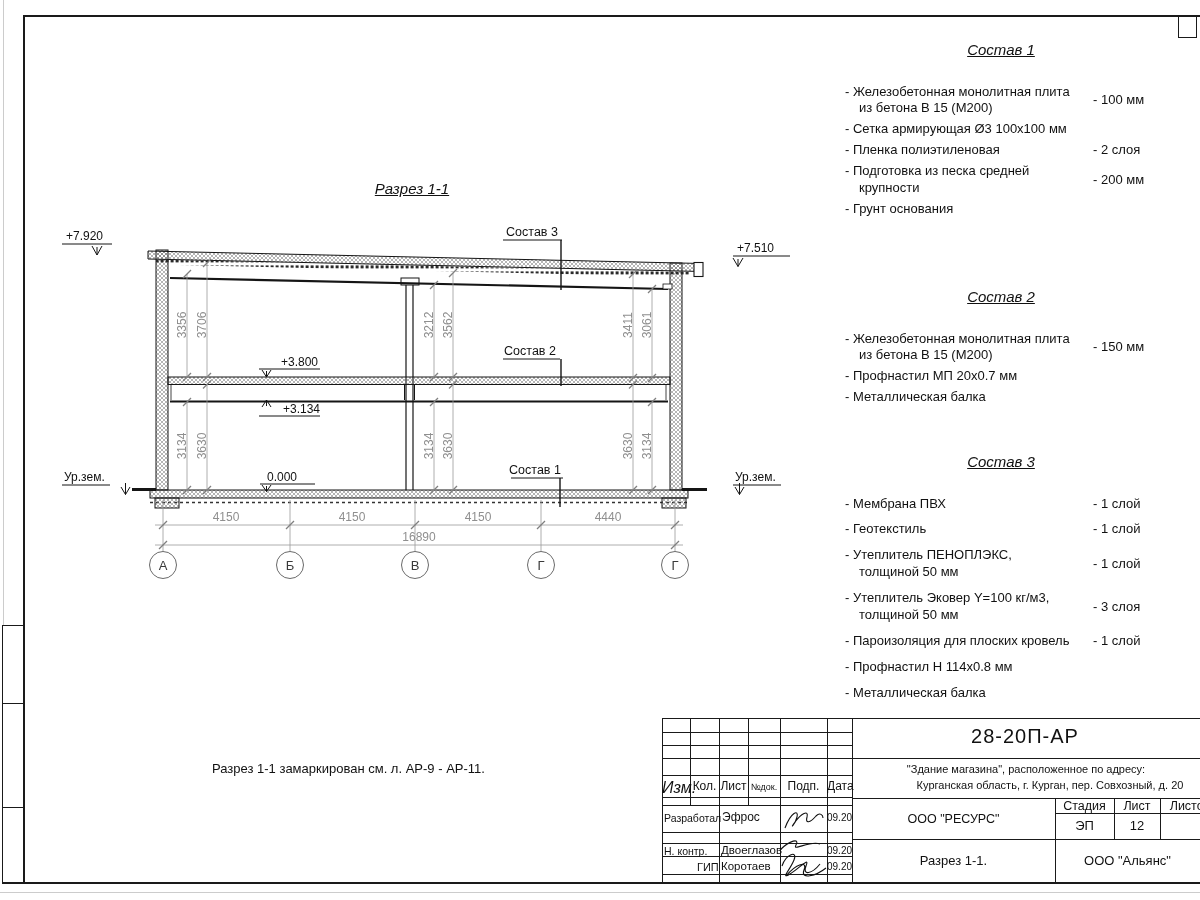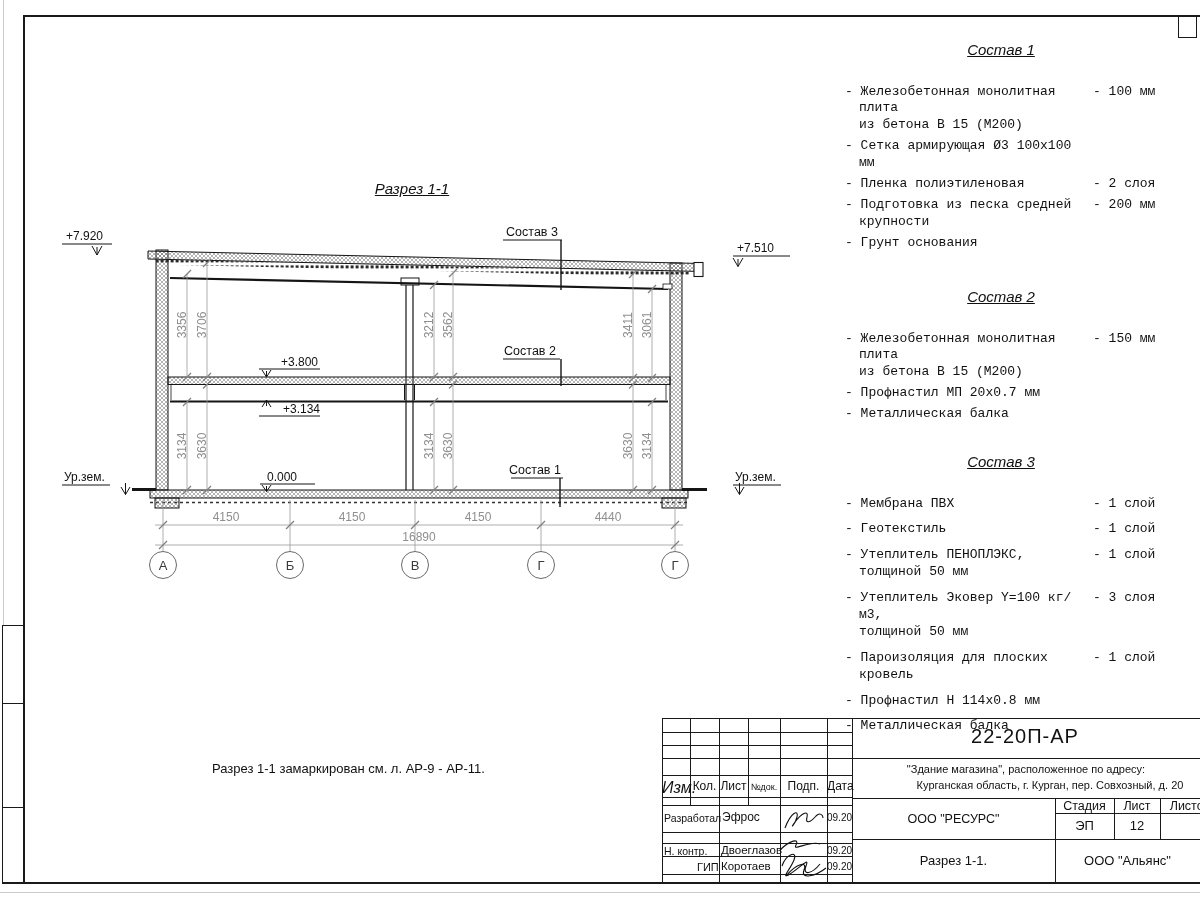--- a/index.html
+++ b/index.html
@@ -10,21 +10,21 @@
   .vl{position:absolute;background:#1a1a1a;width:1.4px;}
   .thickh{height:2.2px;}
   .thickv{width:2.2px;}
   .grayl{background:#cccccc;}
   .tbt{position:absolute;color:#111;text-align:center;white-space:nowrap;}
   .drw-title{position:absolute;left:357px;top:180px;width:110px;text-align:center;
              font-style:italic;font-size:15px;text-decoration:underline;color:#111;}
   .note{position:absolute;left:212px;top:761px;font-size:13px;color:#111;}
   .comp{position:absolute;left:845px;width:312px;font-size:13px;line-height:1.3;color:#111;}
   .comp-title{text-align:center;font-style:italic;font-size:15px;text-decoration:underline;margin-bottom:24px;}
-  .comp-item{display:flex;align-items:flex-start;font-family:Liberation Mono, monospace;}
+  .comp-item{display:flex;align-items:center;}
   .comp-item + .comp-item{margin-top:4px;}
   .comp.tight .comp-item + .comp-item{margin-top:9px;}
   .comp-name{flex:1;white-space:pre-line;padding-left:14px;text-indent:-14px;}
   .comp-val{width:64px;white-space:nowrap;}
   svg text{font-family:"Liberation Sans",sans-serif;}
   .dt{fill:#8f8f8f;font-size:12px;}
   .lt{fill:#111;font-size:12px;}
   .lb{fill:#111;font-size:12.5px;}
   .bt{fill:#3a3a3a;font-size:13px;}
 </style>
@@ -307,21 +307,21 @@
   <div class="vl" style="left:690px;top:718px;height:87px;"></div>
   <div class="vl" style="left:719px;top:718px;height:165px;"></div>
   <div class="vl" style="left:748px;top:718px;height:87px;"></div>
   <div class="vl" style="left:780px;top:718px;height:165px;"></div>
   <div class="vl" style="left:827px;top:718px;height:165px;"></div>
   <div class="vl" style="left:852px;top:718px;height:165px;"></div>
   <div class="vl" style="left:1055px;top:798px;height:85px;"></div>
   <div class="vl" style="left:1114px;top:798px;height:41px;"></div>
   <div class="vl" style="left:1160px;top:798px;height:41px;"></div>
 
-  <div class="tbt" style="left:900px;top:725px;width:250px;font-size:20px;letter-spacing:1px;">22-20П-АР</div>
+  <div class="tbt" style="left:900px;top:725px;width:250px;font-size:20px;letter-spacing:1px;">28-20П-АР</div>
   <div class="tbt" style="left:852px;top:763px;width:348px;font-size:11px;">"Здание магазина", расположенное по адресу:</div>
   <div class="tbt" style="left:852px;top:779px;width:396px;font-size:11px;">Курганская область, г. Курган, пер. Совхозный, д. 20</div>
   <div class="tbt" style="left:852px;top:812px;width:203px;font-size:12.5px;">ООО "РЕСУРС"</div>
   <div class="tbt" style="left:1055px;top:799px;width:59px;font-size:12.5px;">Стадия</div>
   <div class="tbt" style="left:1114px;top:799px;width:46px;font-size:12.5px;">Лист</div>
   <div class="tbt" style="left:1160px;top:799px;width:60px;font-size:12.5px;">Листов</div>
   <div class="tbt" style="left:1055px;top:818px;width:59px;font-size:13px;">ЭП</div>
   <div class="tbt" style="left:1114px;top:818px;width:46px;font-size:13px;">12</div>
   <div class="tbt" style="left:852px;top:853px;width:203px;font-size:13px;">Разрез 1-1.</div>
   <div class="tbt" style="left:1055px;top:853px;width:145px;font-size:13px;">ООО "Альянс"</div>

